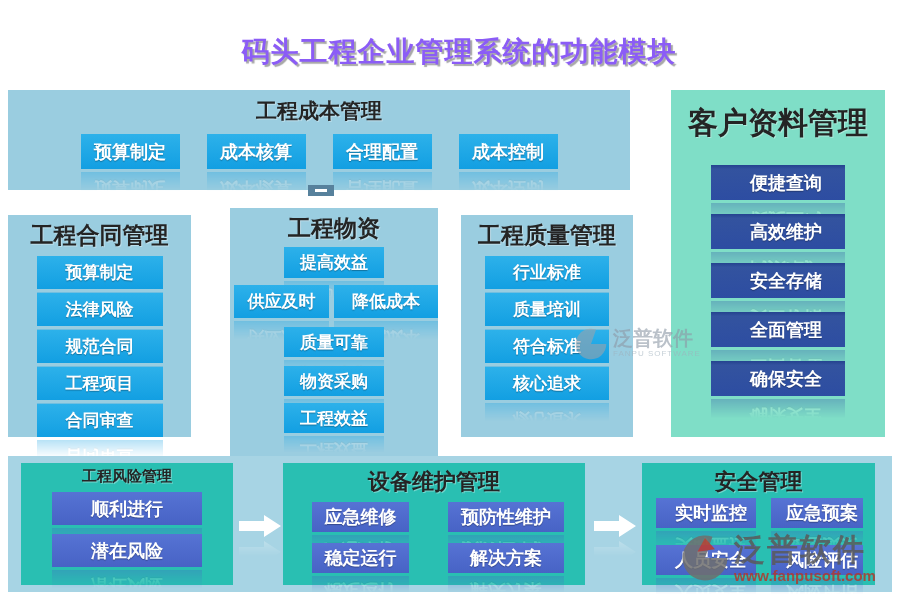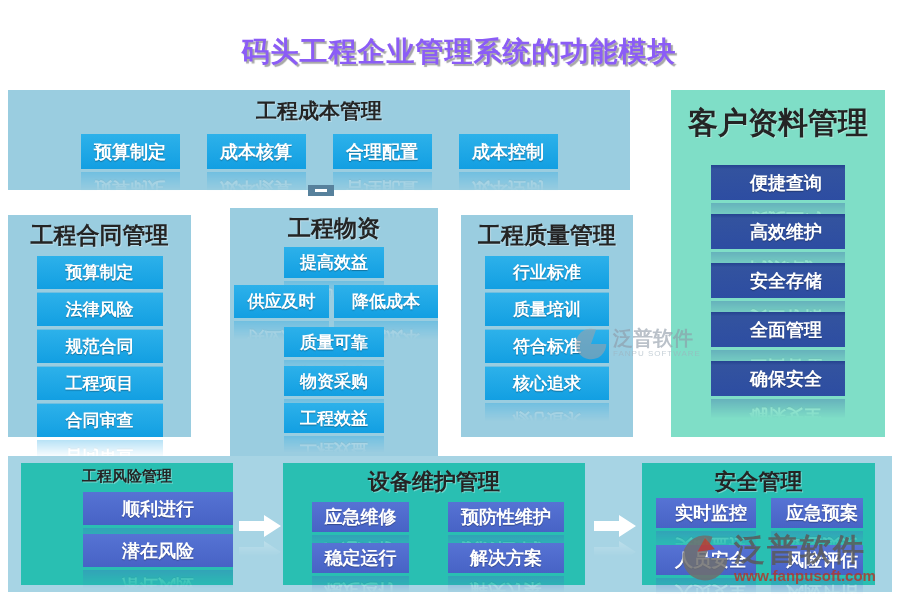--- a/index.html
+++ b/index.html
@@ -63,21 +63,21 @@
   .mat-pair .btn.l{width:95px;}
   .mat-pair .btn.r{width:104px;}
   .mat-b{width:100px;height:30px;font-size:17px;margin:9px auto 0 auto;}
   .mat-b.last{margin-top:7px;}
   
   .strip{left:8px;top:456px;width:884px;height:136px;background:#a7d4e4;}
   .tbox{position:absolute;top:7px;height:122px;background:#29bfb2;}
   .tbox .panel-h{padding-top:4px;}
   .risk{left:13px;width:212px;}
   .risk .panel-h{font-size:15px;}
-  .risk-col{display:flex;flex-direction:column;align-items:flex-end;gap:9px;margin-top:6px;}
+  .risk-col{display:flex;flex-direction:column;align-items:center;gap:9px;margin-top:6px;}
   .risk-col .btn{width:150px;height:33px;font-size:18px;}
   .equipment{left:275px;width:302px;}
   .equipment .panel-h{font-size:22px;}
   .safety{left:634px;width:233px;}
   .safety .panel-h{font-size:22px;}
   .trow{position:absolute;left:0;right:0;display:flex;justify-content:space-between;}
   .equipment .trow{padding:0 21px 0 29px;}
   .equipment .trow .btn{height:30px;font-size:18px;}
   .equipment .ba{width:97px;}
   .equipment .bb{width:116px;}

